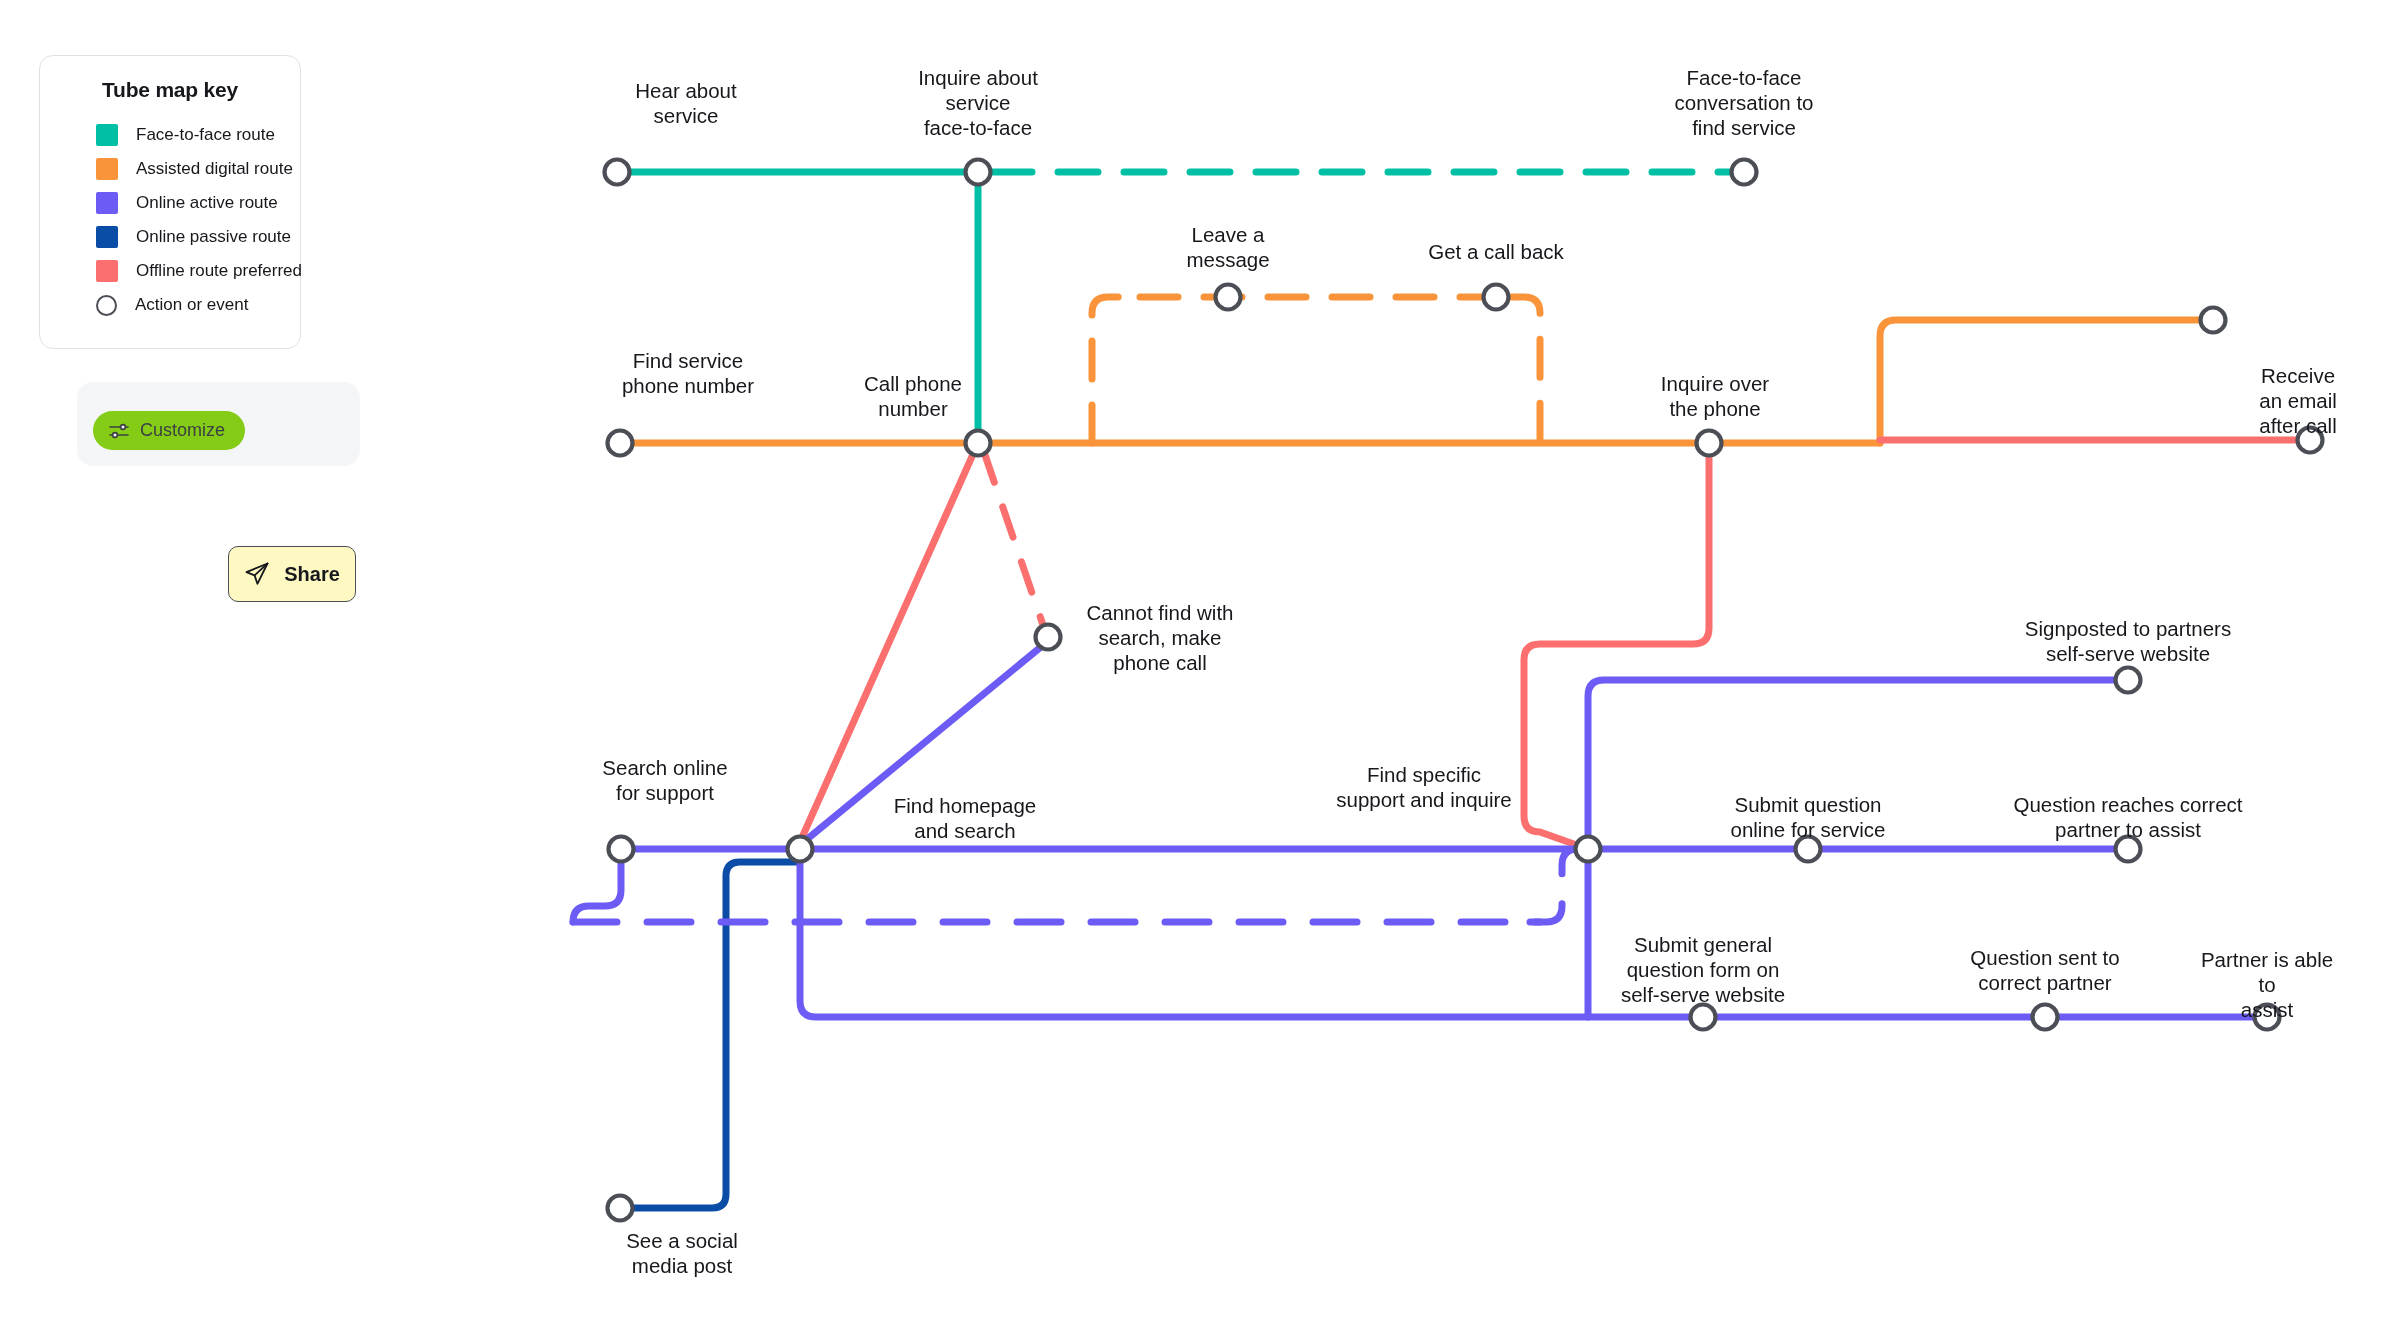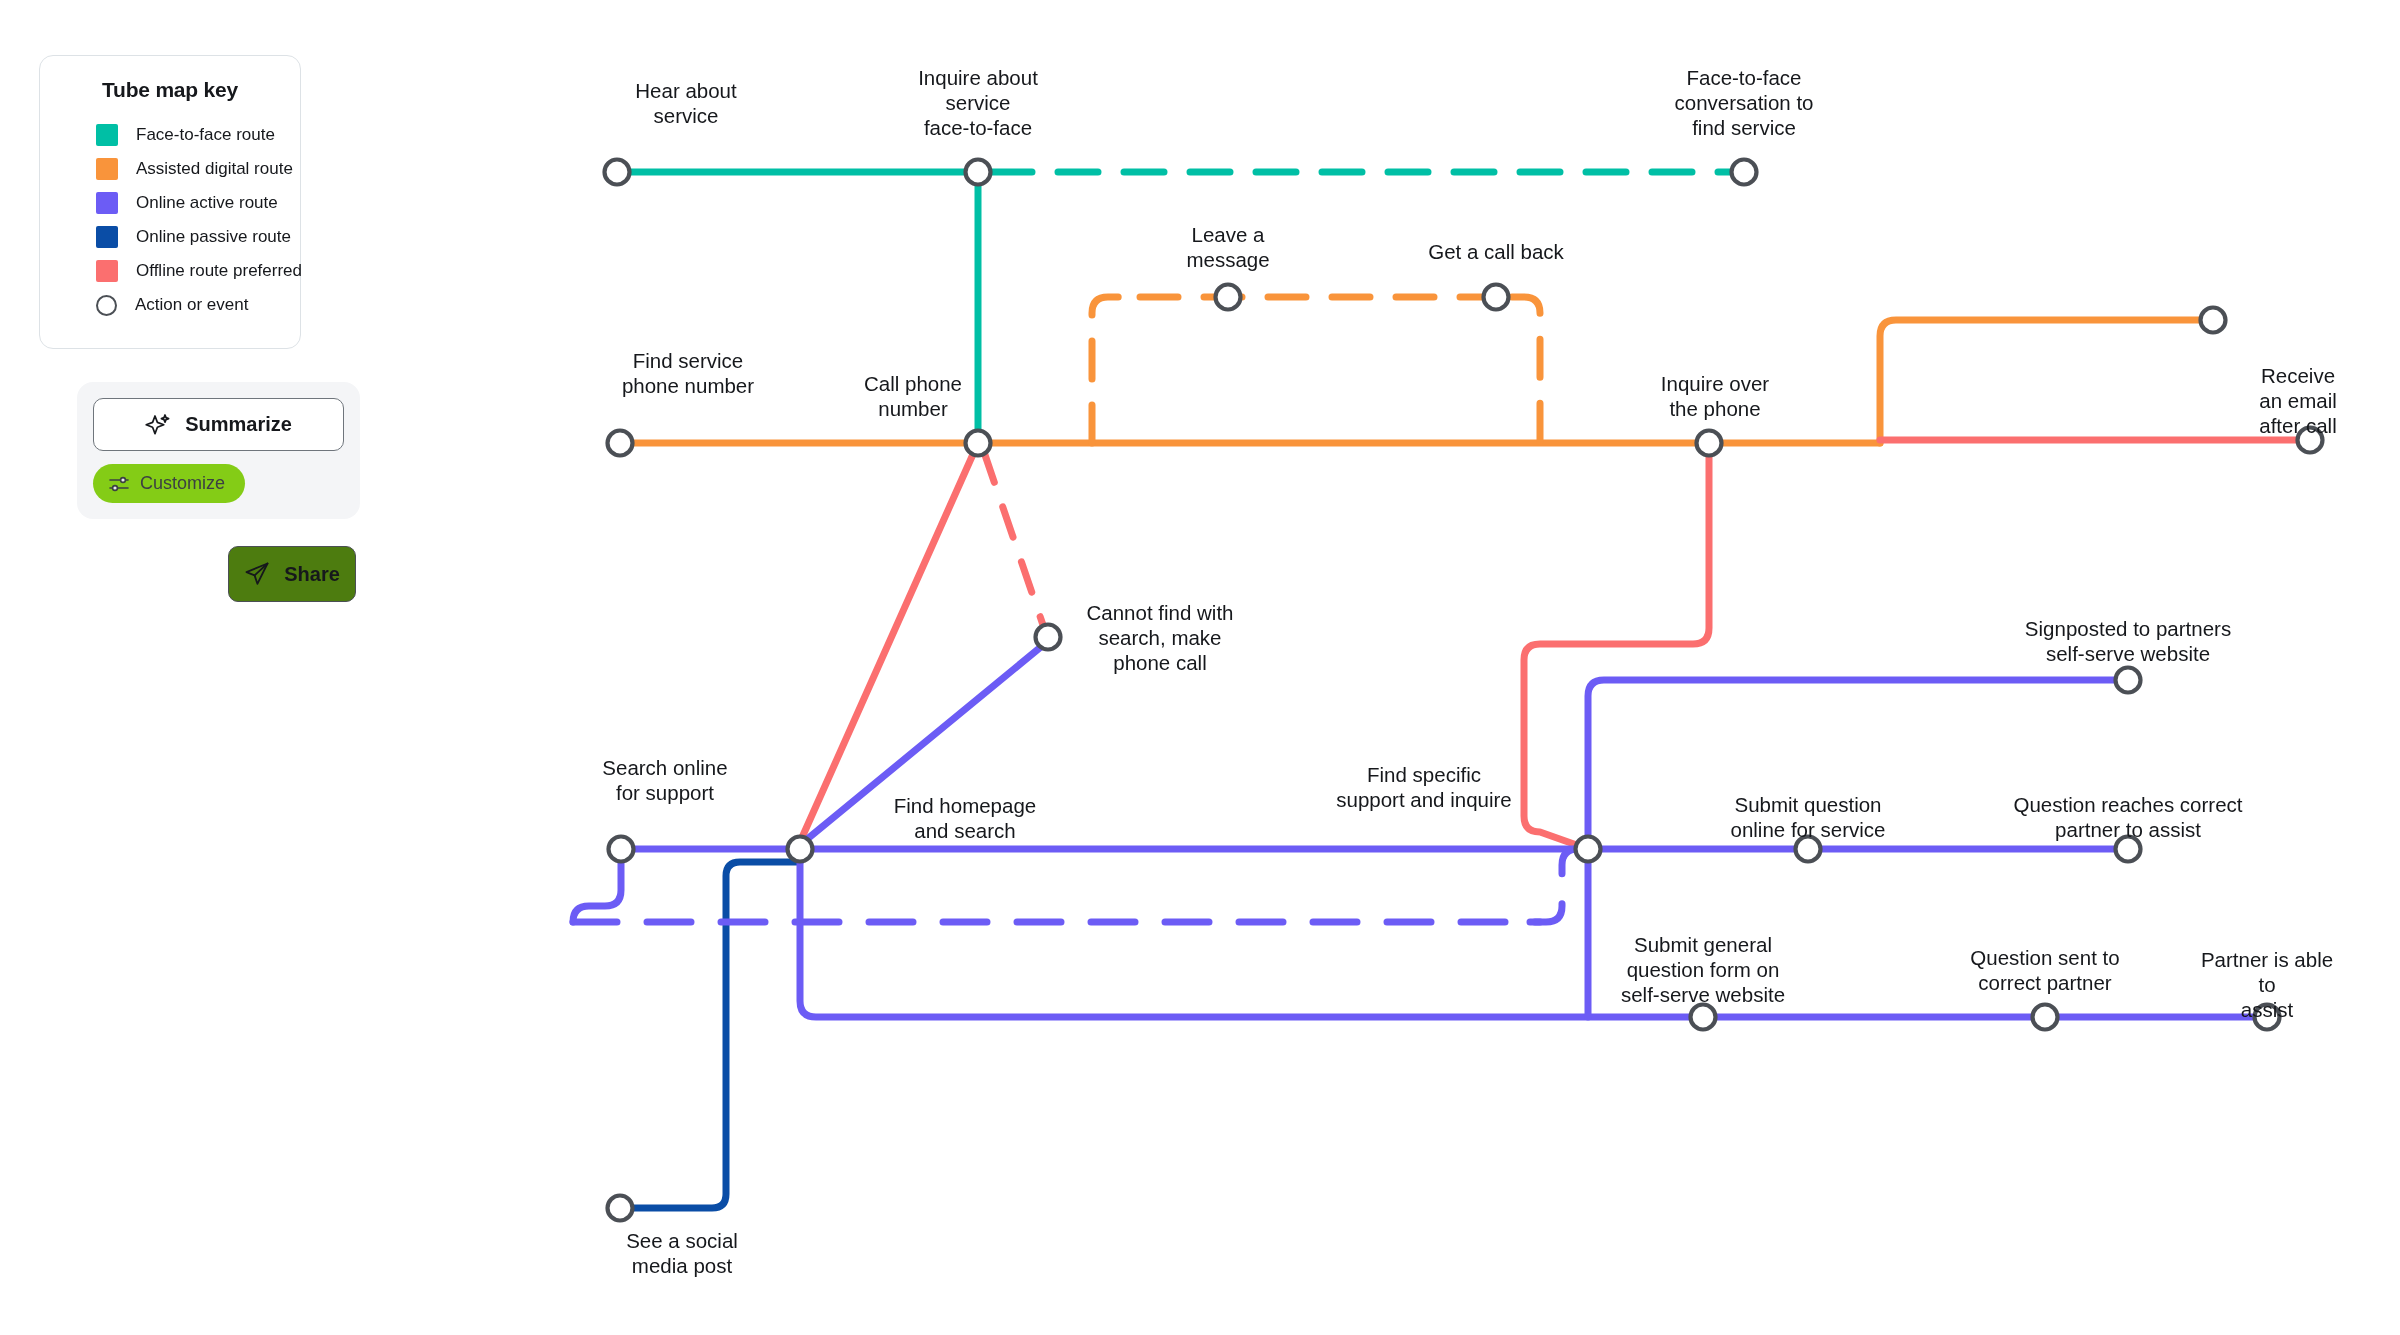--- a/index.html
+++ b/index.html
@@ -50,21 +50,21 @@
   .customize-btn {
     display: inline-flex; align-items: center; gap: 11px;
     margin-top: 13px; height: 39px; padding: 0 20px 0 16px;
     background: #84cc16; border: none; border-radius: 20px;
     font-size: 18px; color: #3c4043; cursor: pointer;
   }
   .share-btn {
     position: absolute; left: 228px; top: 546px;
     display: flex; align-items: center; justify-content: center; gap: 14px;
     width: 128px; height: 56px;
-    background: #4d7c0f; border: 1px solid #4b4f55; border-radius: 10px;
+    background: #fef9c3; border: 1px solid #4b4f55; border-radius: 10px;
     font-size: 20px; font-weight: bold; color: #16181c; cursor: pointer;
   }
   .icon-svg { display: block; }
 
   
   #map { position: absolute; left: 0; top: 0; width: 2400px; height: 1335px; }
   .maplabel {
     position: absolute;
     font-size: 20.5px; line-height: 25px; color: #16181c;
     text-align: center; white-space: pre-line;
@@ -205,29 +205,20 @@
       <span class="legend-swatch" style="background:#FB6F6F"></span>
       <span class="legend-label">Offline route preferred</span>
     </div>
     <div class="legend-row">
       <span class="legend-ring"></span>
       <span class="legend-label">Action or event</span>
     </div>
   </div>
 
   <div class="toolpanel">
-    <div class="summarize-btn">
-      <span>
-        <svg class="icon-svg" width="26" height="26" viewBox="0 0 26 26" fill="none" stroke="#16181c" stroke-width="1.7" stroke-linejoin="round">
-          <path d="M10 4 L12.4 10.4 L18.8 12.8 L12.4 15.2 L10 21.6 L7.6 15.2 L1.2 12.8 L7.6 10.4 Z"></path>
-          <path d="M20 3 L21 5.6 L23.6 6.6 L21 7.6 L20 10.2 L19 7.6 L16.4 6.6 L19 5.6 Z"></path>
-        </svg>
-      </span>
-      <span>Summarize</span>
-    </div>
     <div class="customize-btn">
       <span>
         <svg class="icon-svg" width="20" height="18" viewBox="0 0 20 18" fill="none" stroke="#3c4043" stroke-width="1.6" stroke-linecap="round">
           <line x1="1" y1="5" x2="19" y2="5"></line>
           <line x1="1" y1="13" x2="19" y2="13"></line>
           <circle cx="14" cy="5" r="2.4" fill="#e8eaed"></circle>
           <circle cx="6" cy="13" r="2.4" fill="#e8eaed"></circle>
         </svg>
       </span>
       <span>Customize</span>

